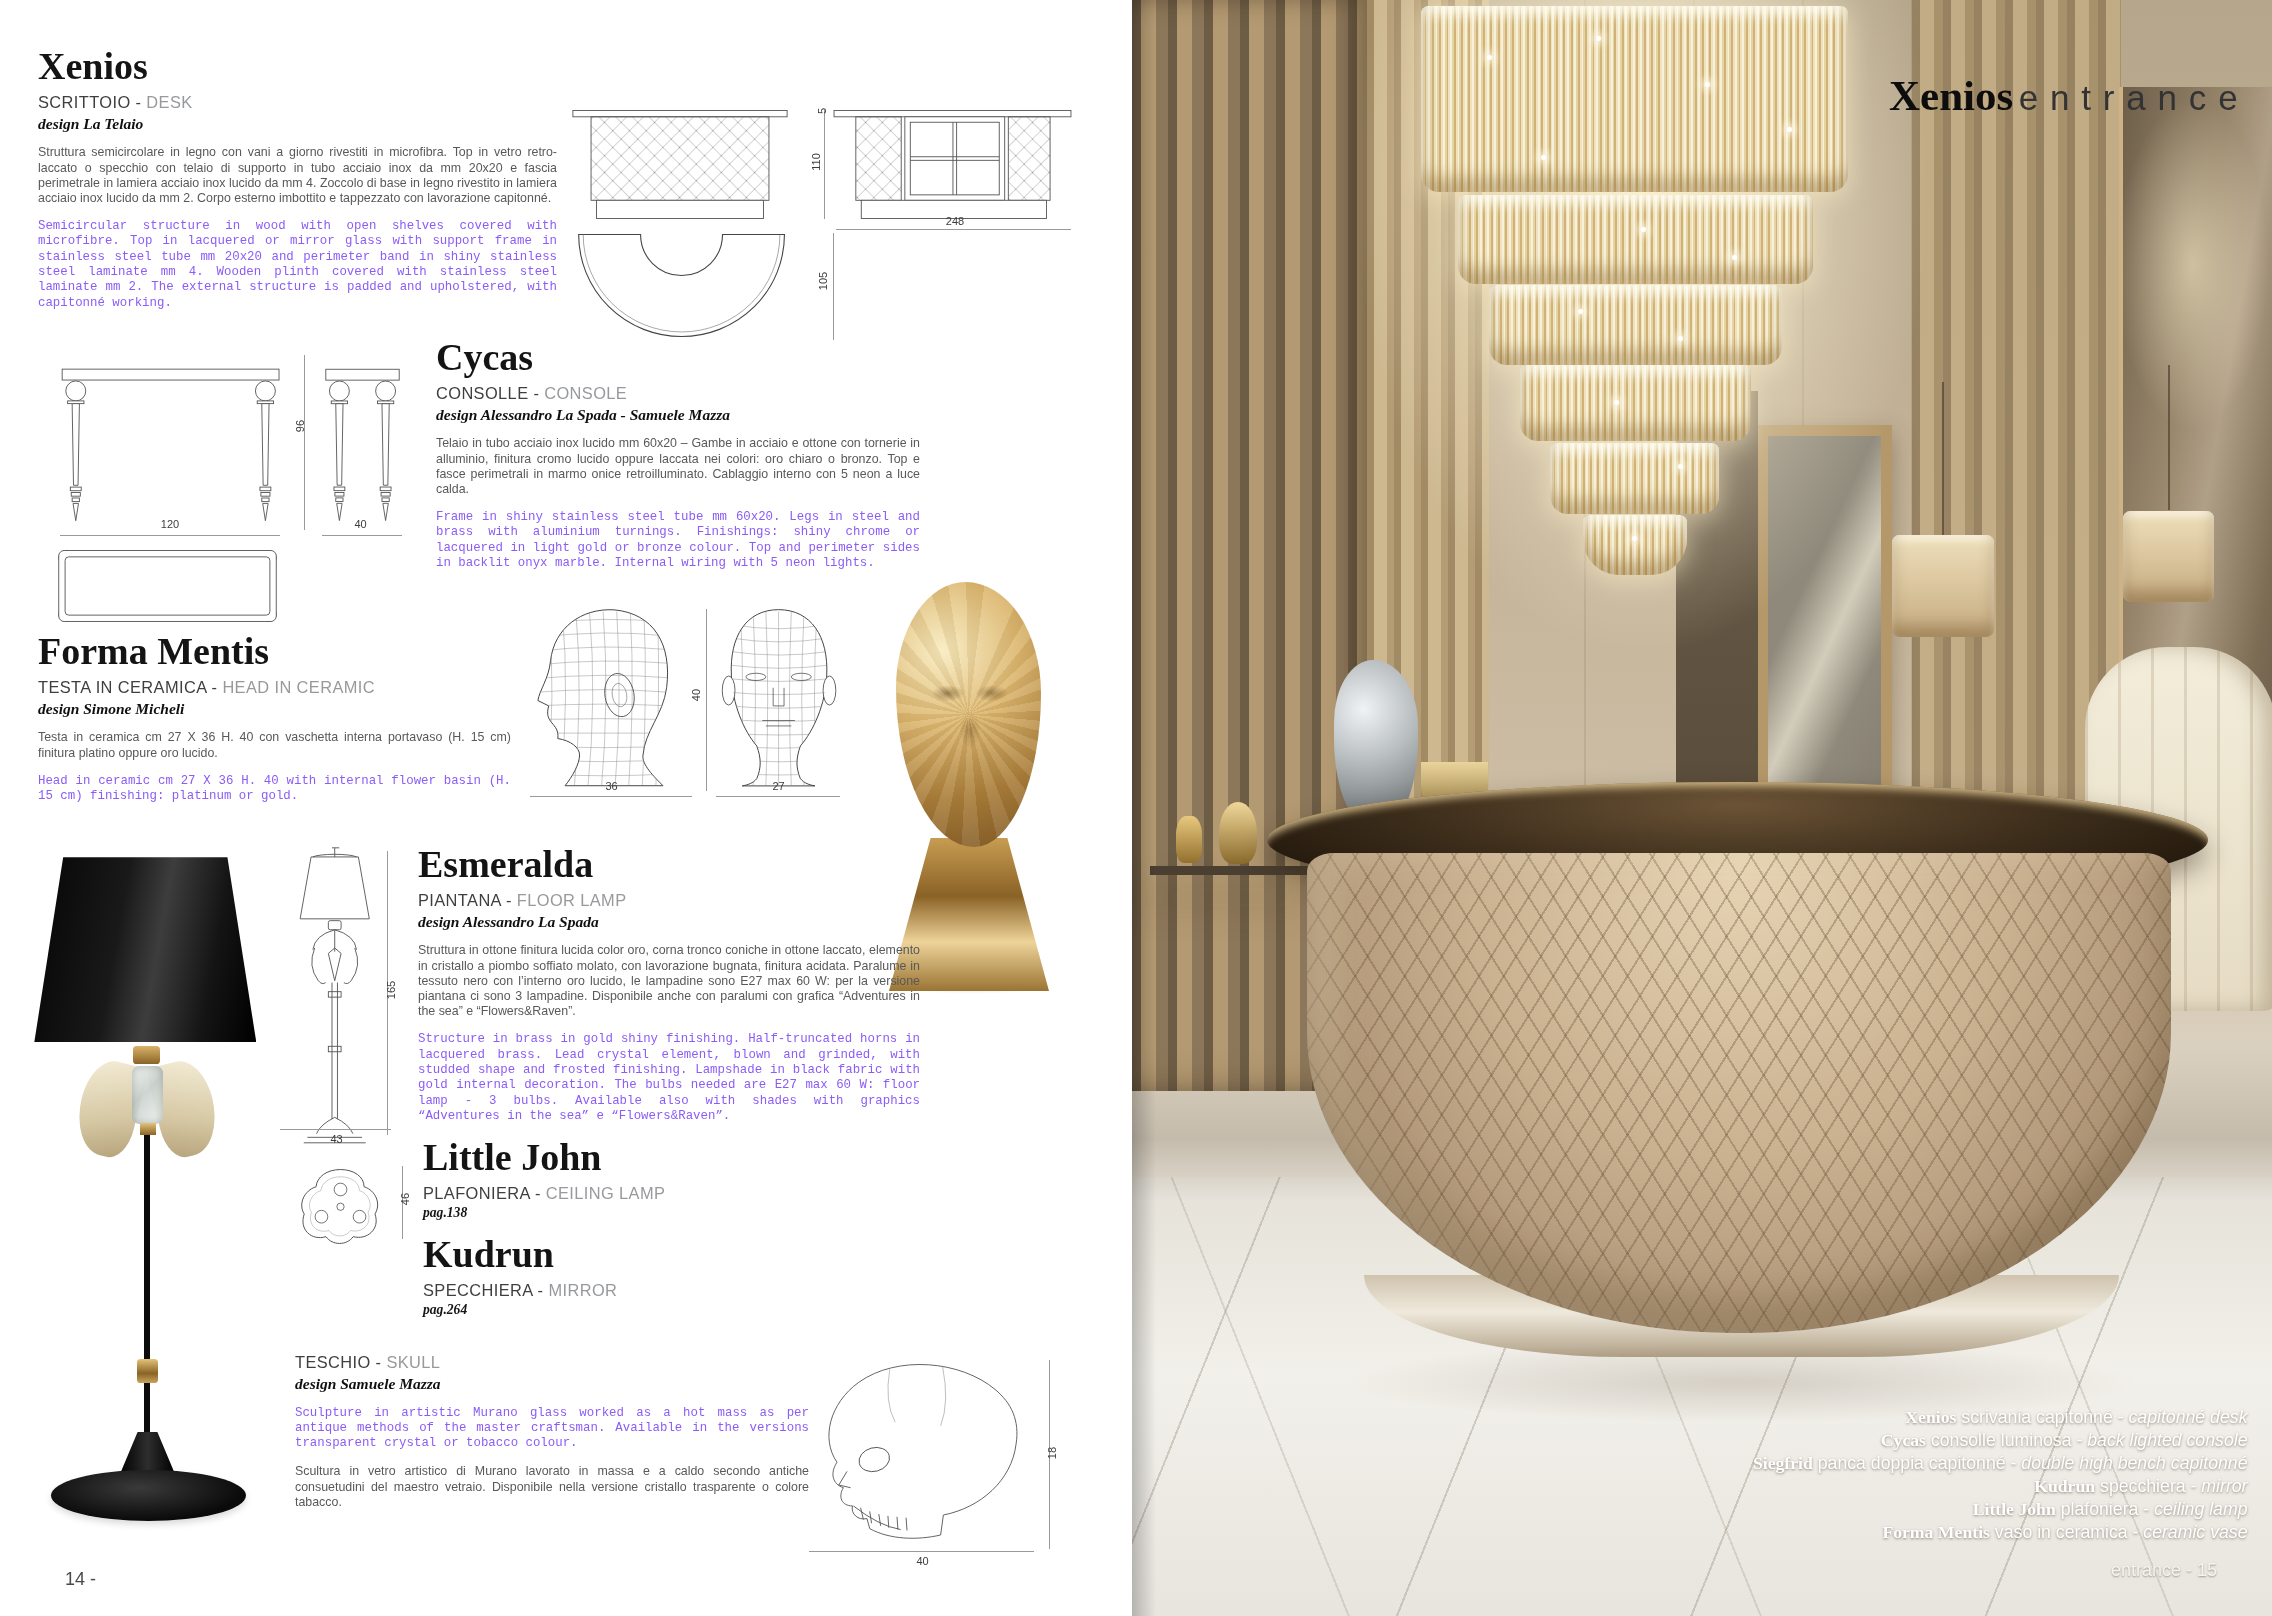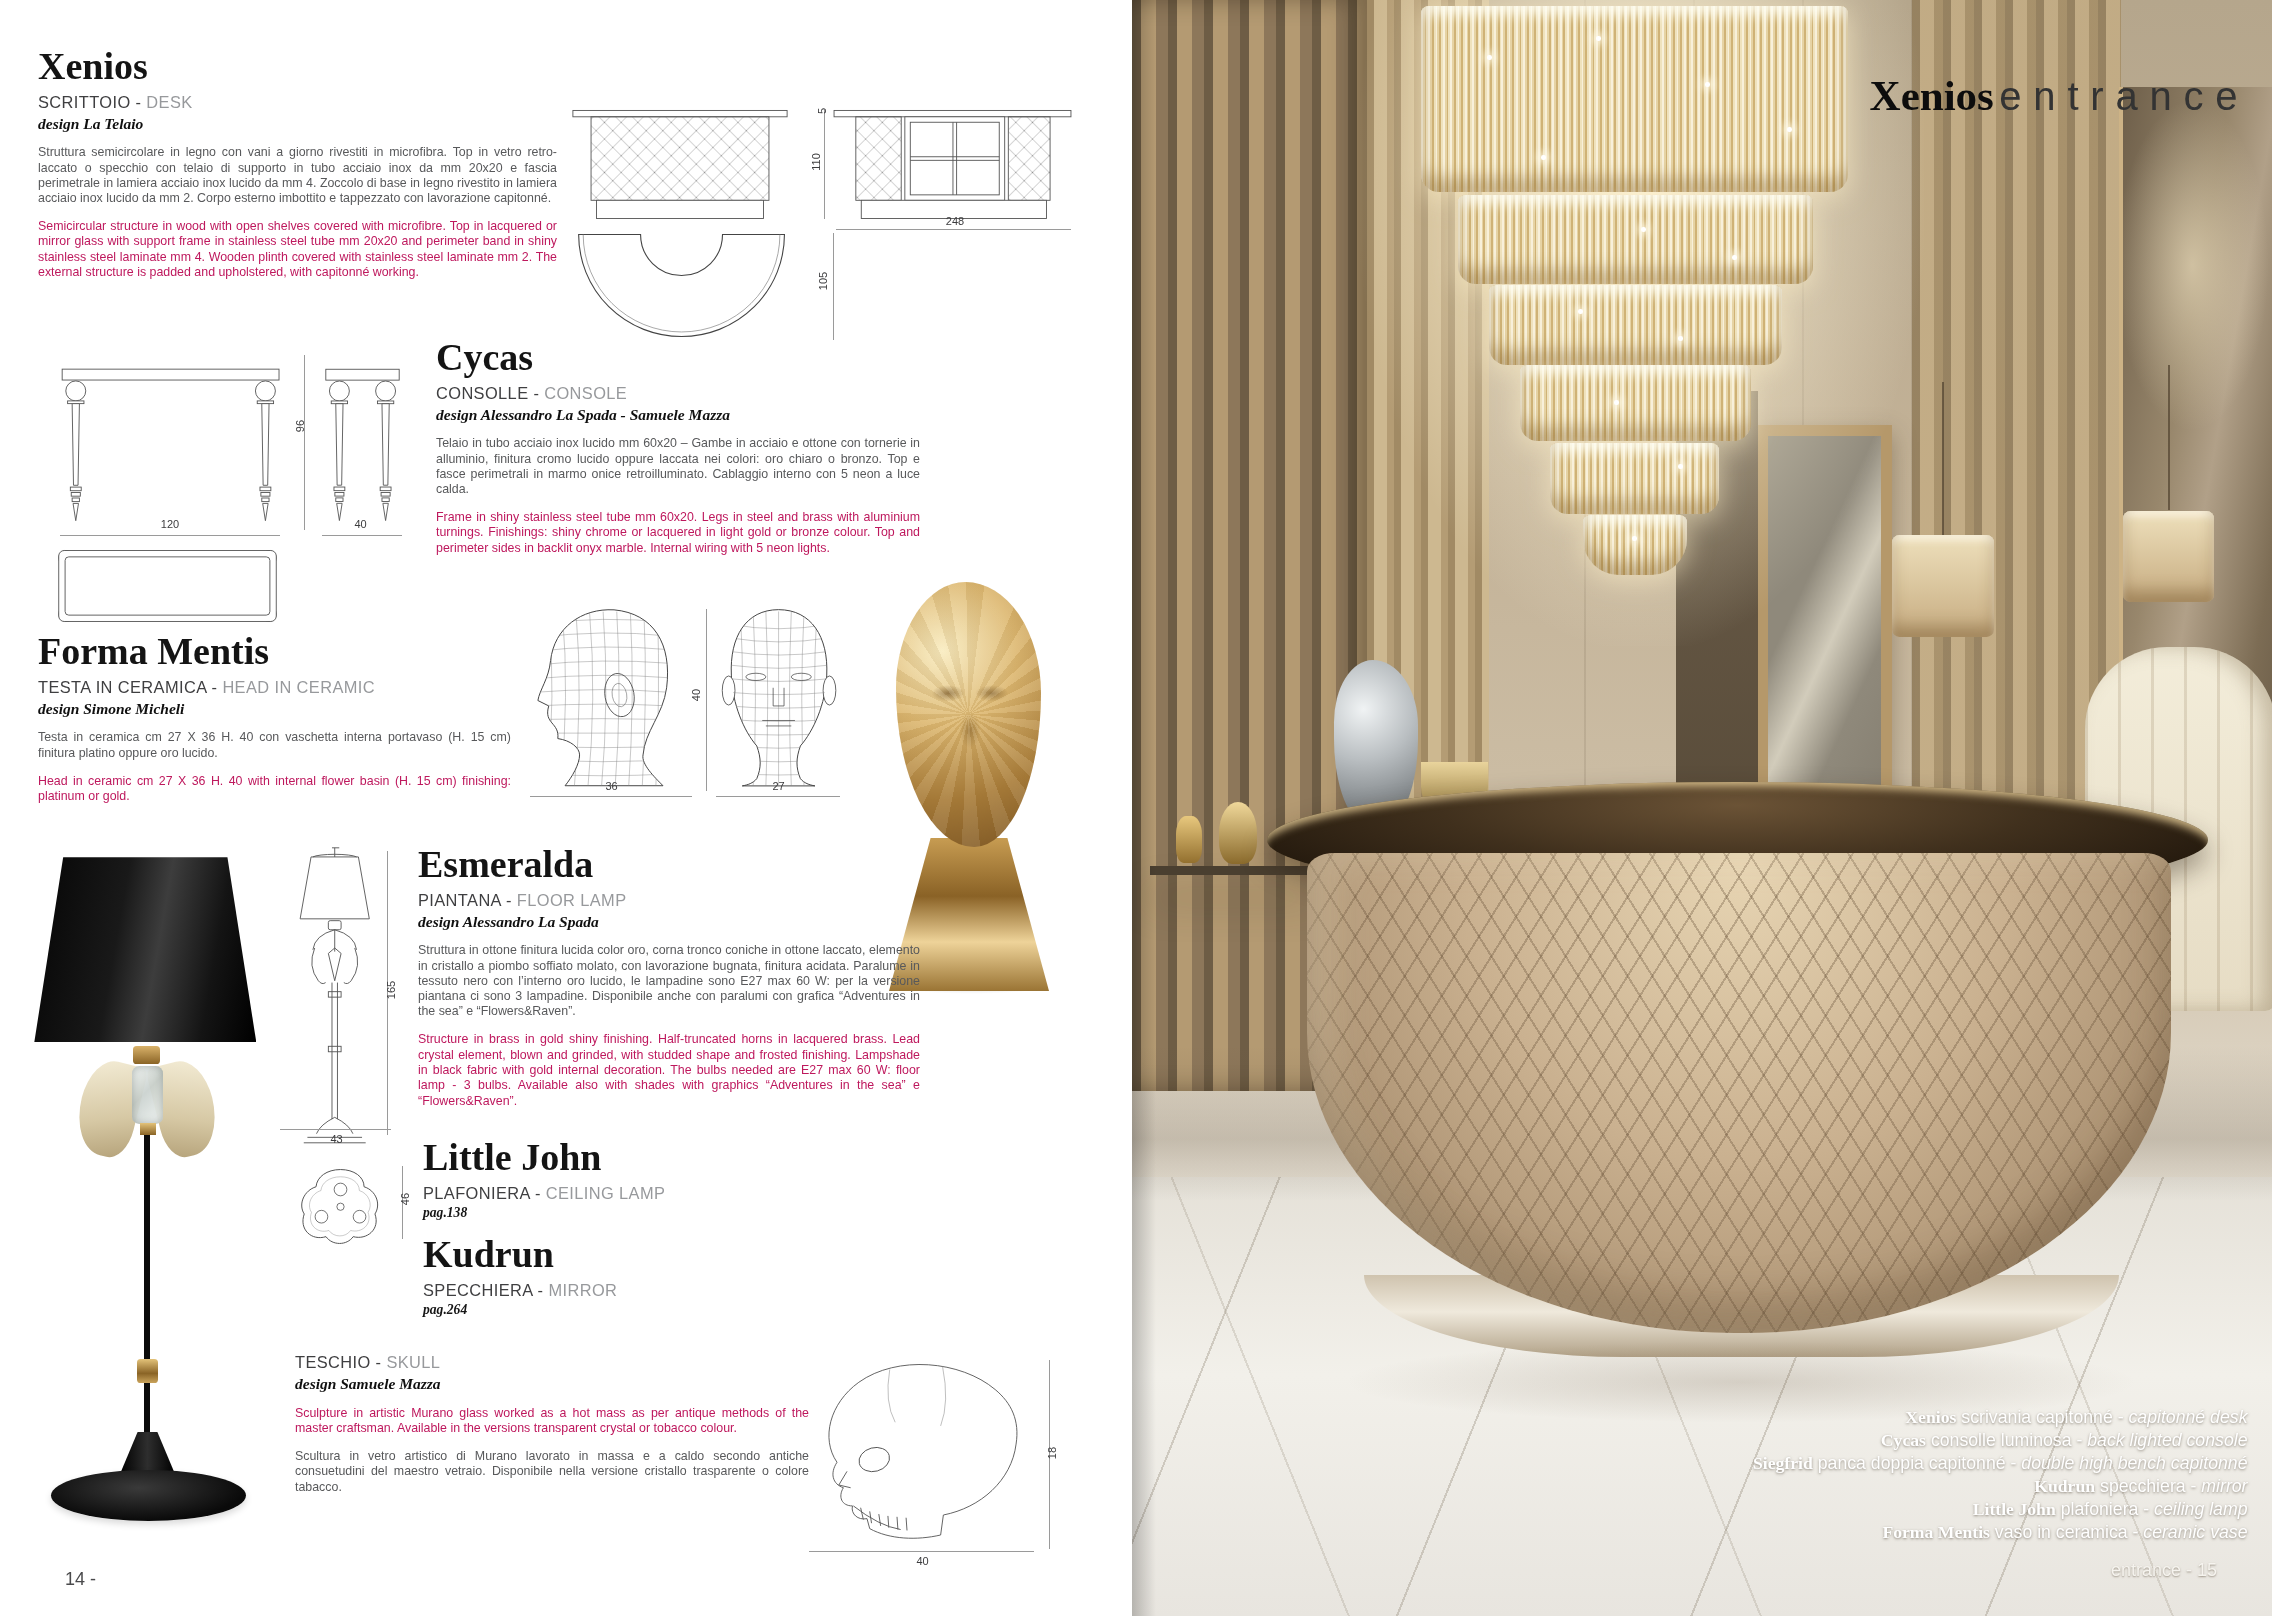--- a/index.html
+++ b/index.html
@@ -9,21 +9,21 @@
   .product{position:absolute;}
   .ptitle{margin:0;font-family:"Liberation Serif",serif;font-weight:700;font-size:38px;
           line-height:1.04;color:#141414;letter-spacing:0;}
   .pcat{margin-top:6.4px;font-size:16.4px;letter-spacing:0.4px;color:#3f3f41;}
   .pcat .cat-en{color:#97999c;}
   .pdesigner{margin-top:2.7px;font-family:"Liberation Serif",serif;font-style:italic;
              font-weight:700;font-size:15.5px;color:#101010;}
   .pag{margin-top:1.8px;font-family:"Liberation Serif",serif;font-style:italic;
        font-weight:700;font-size:13.6px;color:#151515;}
   .para{margin:12.7px 0 0 0;font-size:12.4px;line-height:15.3px;text-align:justify;color:#58595b;}
-  .para.en{color:#be185d;}
+  .para.en{color:#8b5cf6;font-family:Liberation Mono, monospace;}
   
   .dim{position:absolute;font-size:11px;color:#3c3c3e;text-align:center;}
   .dim.rot{width:31px;transform:rotate(-90deg);transform-origin:center;}
   .dimline{position:absolute;background:#9a9a9a;}
   .tdrw{position:absolute;}
   .tdrw svg{display:block;}
   
   .lampset{position:absolute;left:27px;top:850px;width:241px;height:727px;}
   .lampset>div{position:absolute;}
   .lamp-shade{left:7.3px;top:7.3px;width:222px;height:185px;
@@ -146,21 +146,21 @@
       repeating-linear-gradient(-58deg,rgba(94,72,48,0) 0 19px,rgba(94,72,48,.30) 19px 21px),
       radial-gradient(ellipse at 50% 0%,#e8d6b4 0%,#cab190 45%,#a3896a 85%);
     box-shadow:inset 0 -27px 45px rgba(80,60,38,.35),inset 23.6px 0 36px rgba(255,240,210,.35);}
   .ph-reflect{left:209px;top:1341px;width:800px;height:82px;border-radius:50%;
     background:radial-gradient(ellipse,rgba(110,90,65,.22),transparent 70%);}
   .gutter{left:1132px;top:0;width:23.6px;height:1616px;position:absolute;
     background:linear-gradient(90deg,rgba(0,0,0,.22),transparent);}
   
   .headline{position:absolute;right:23.6px;top:71px;white-space:nowrap;text-align:right;}
   .hl-serif{font-family:"Liberation Serif",serif;font-weight:700;font-size:43px;color:#0d0d0d;}
-  .hl-sans{font-family:"Liberation Sans",sans-serif;font-weight:300;font-size:40px;
+  .hl-sans{font-family:"Liberation Sans",sans-serif;font-weight:300;font-size:35px;
     letter-spacing:11.8px;color:#333;margin-left:5.5px;}
   .captions{position:absolute;right:25.5px;top:1406px;text-align:right;color:#fff;
     text-shadow:0 0.9px 2.7px rgba(60,50,35,.55);}
   .cap-line{line-height:23px;font-size:17.7px;white-space:nowrap;}
   .cap-name{font-family:"Liberation Serif",serif;font-weight:700;}
   .cap-it{font-weight:400;}
   .cap-en{font-style:italic;font-weight:300;}
   .folio-left{position:absolute;left:65px;top:1569px;font-size:18px;color:#4a4a4c;}
   .folio-right{position:absolute;right:56px;top:1560px;font-size:18px;color:#f6f4ef;
     text-shadow:0 0.9px 1.8px rgba(80,65,45,.5);}

